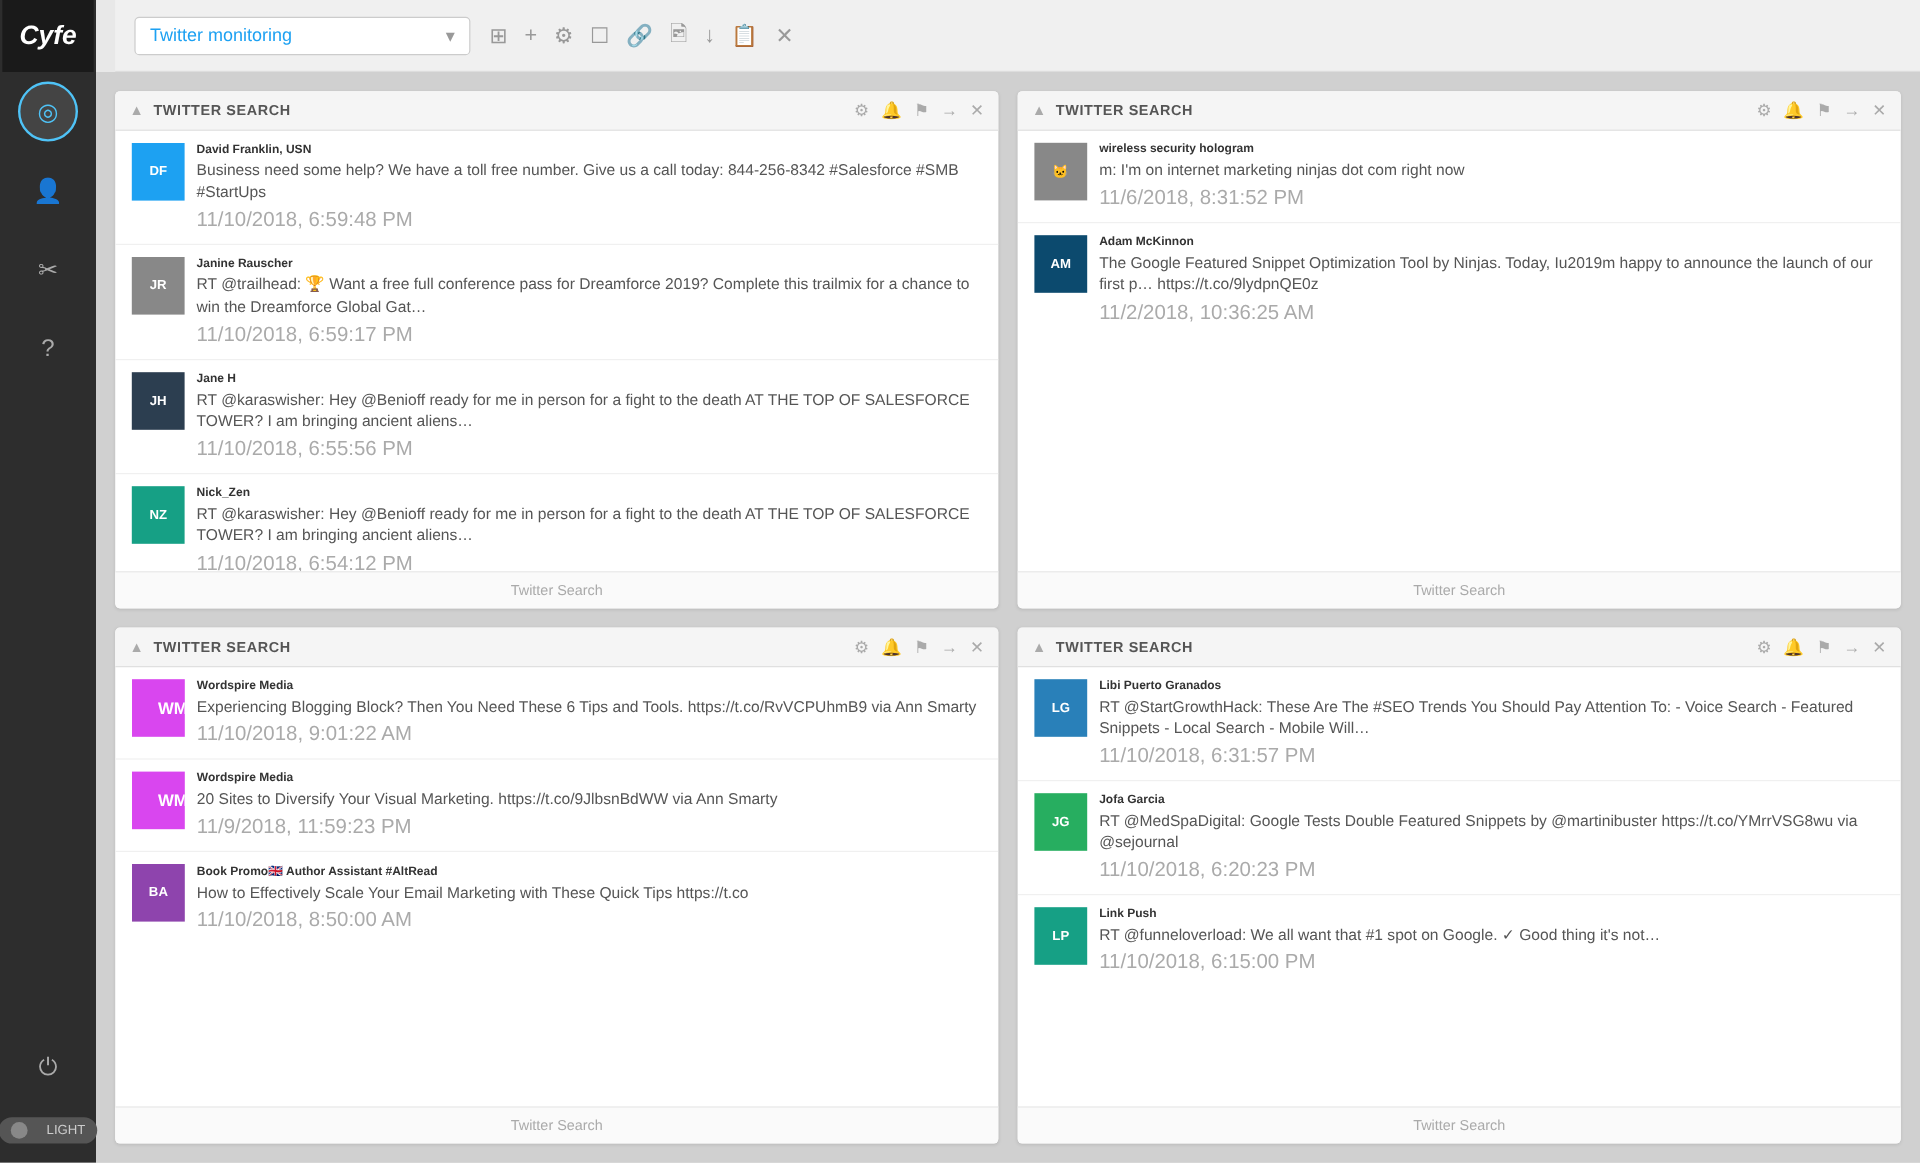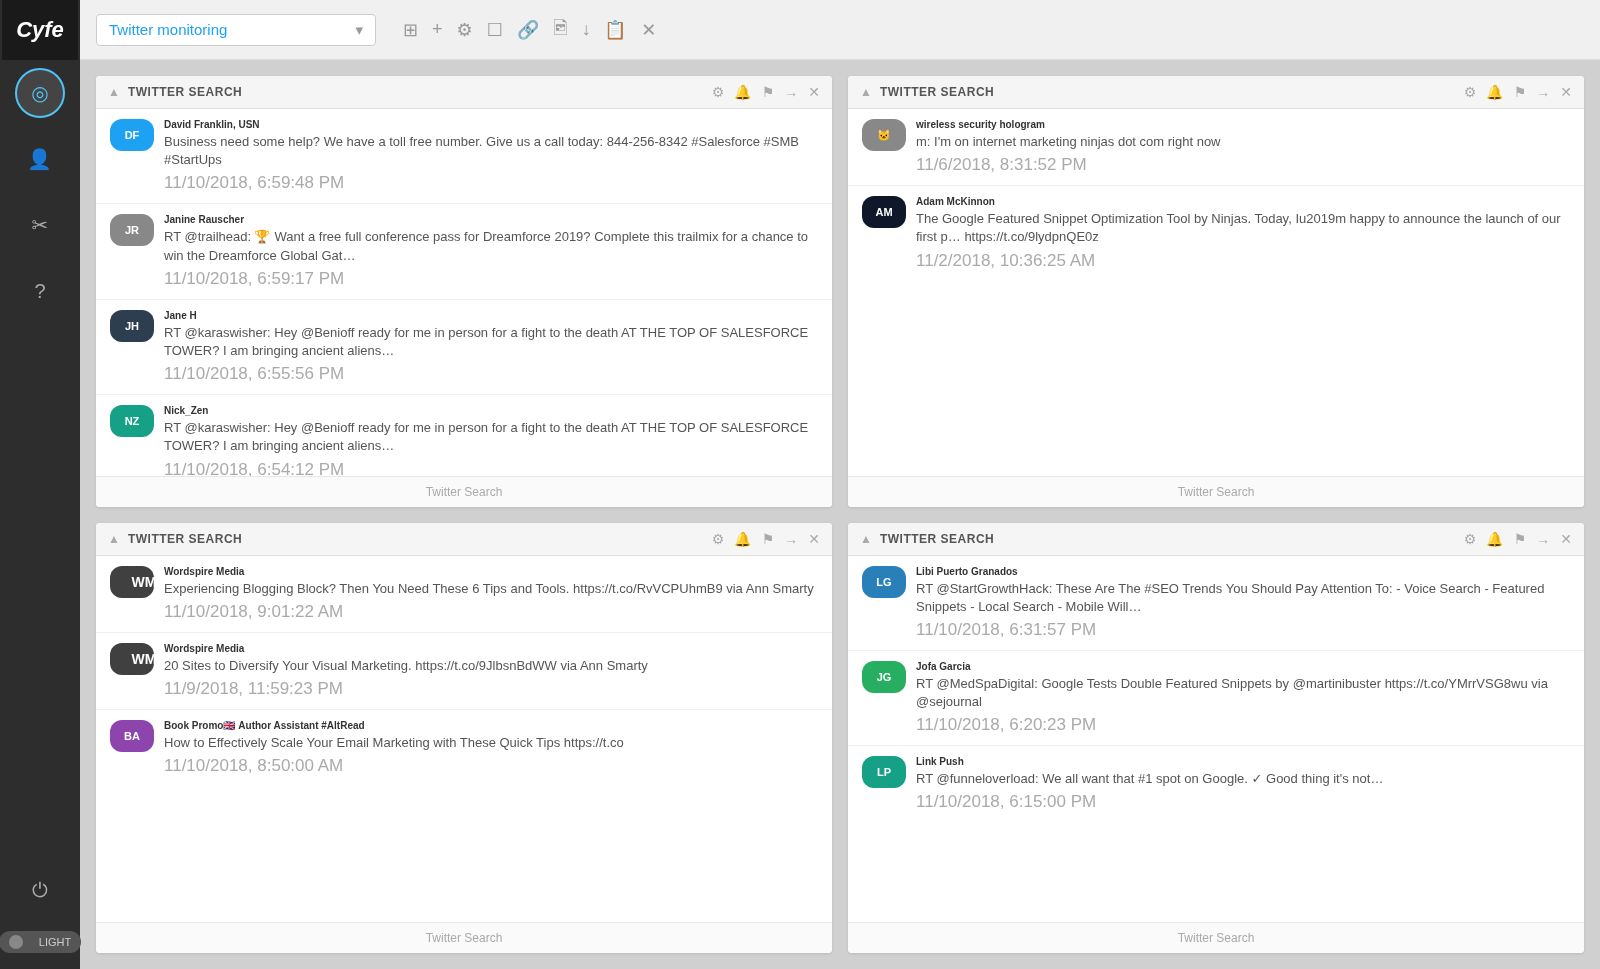--- a/index.html
+++ b/index.html
@@ -82,21 +82,22 @@
     }
 
     
     #topbar {
       height: 60px;
       background: #f0f0f0;
       border-bottom: 1px solid #ddd;
       display: flex;
       align-items: center;
       padding: 0 16px;
-      gap: 19px;
+      gap: 8px;
+      margin-left: 16px;
     }
     #dashboard-select {
       background: white;
       border: 1px solid #ccc;
       border-radius: 4px;
       padding: 6px 12px;
       font-size: 15px;
       color: #1da1f2;
       display: flex;
       align-items: center;
@@ -179,22 +180,22 @@
     }
     .tweet-item {
       display: flex;
       gap: 10px;
       padding: 10px 14px;
       border-bottom: 1px solid #f0f0f0;
     }
     .tweet-item:last-child { border-bottom: none; }
     .avatar {
       width: 44px;
-      height: 32px;
-      border-radius: 12px;
+      height: 48px;
+      border-radius: 0;
       flex-shrink: 0;
       background: #ddd;
       overflow: hidden;
       display: flex;
       align-items: center;
       justify-content: center;
       font-size: 11px;
       color: #888;
       font-weight: bold;
     }
@@ -226,24 +227,24 @@
     }
 
     
     .tweet-list::-webkit-scrollbar { width: 6px; }
     .tweet-list::-webkit-scrollbar-track { background: #f5f5f5; }
     .tweet-list::-webkit-scrollbar-thumb { background: #ccc; border-radius: 3px; }
 
     
     .av-blue { background: #1da1f2; color: white; }
     .av-gray { background: #888; color: white; }
-    .av-red { background: #404040; color: white; font-size: 14px; padding-left: 24px; }
+    .av-red { background: #d946ef; color: white; font-size: 14px; padding-left: 24px; }
     .av-dark { background: #2c3e50; color: white; }
     .av-green { background: #27ae60; color: white; text-align: center; }
-    .av-orange { background: #0f172a; color: white; }
+    .av-orange { background: #0c4a6e; color: white; }
     .av-purple { background: #8e44ad; color: white; }
     .av-teal { background: #16a085; color: white; }
     .av-navy { background: #2980b9; color: white; }
   </style>
 </head>
 <body>
 
 <div id="sidebar">
   <div id="logo">
     <span>Cyfe</span>

